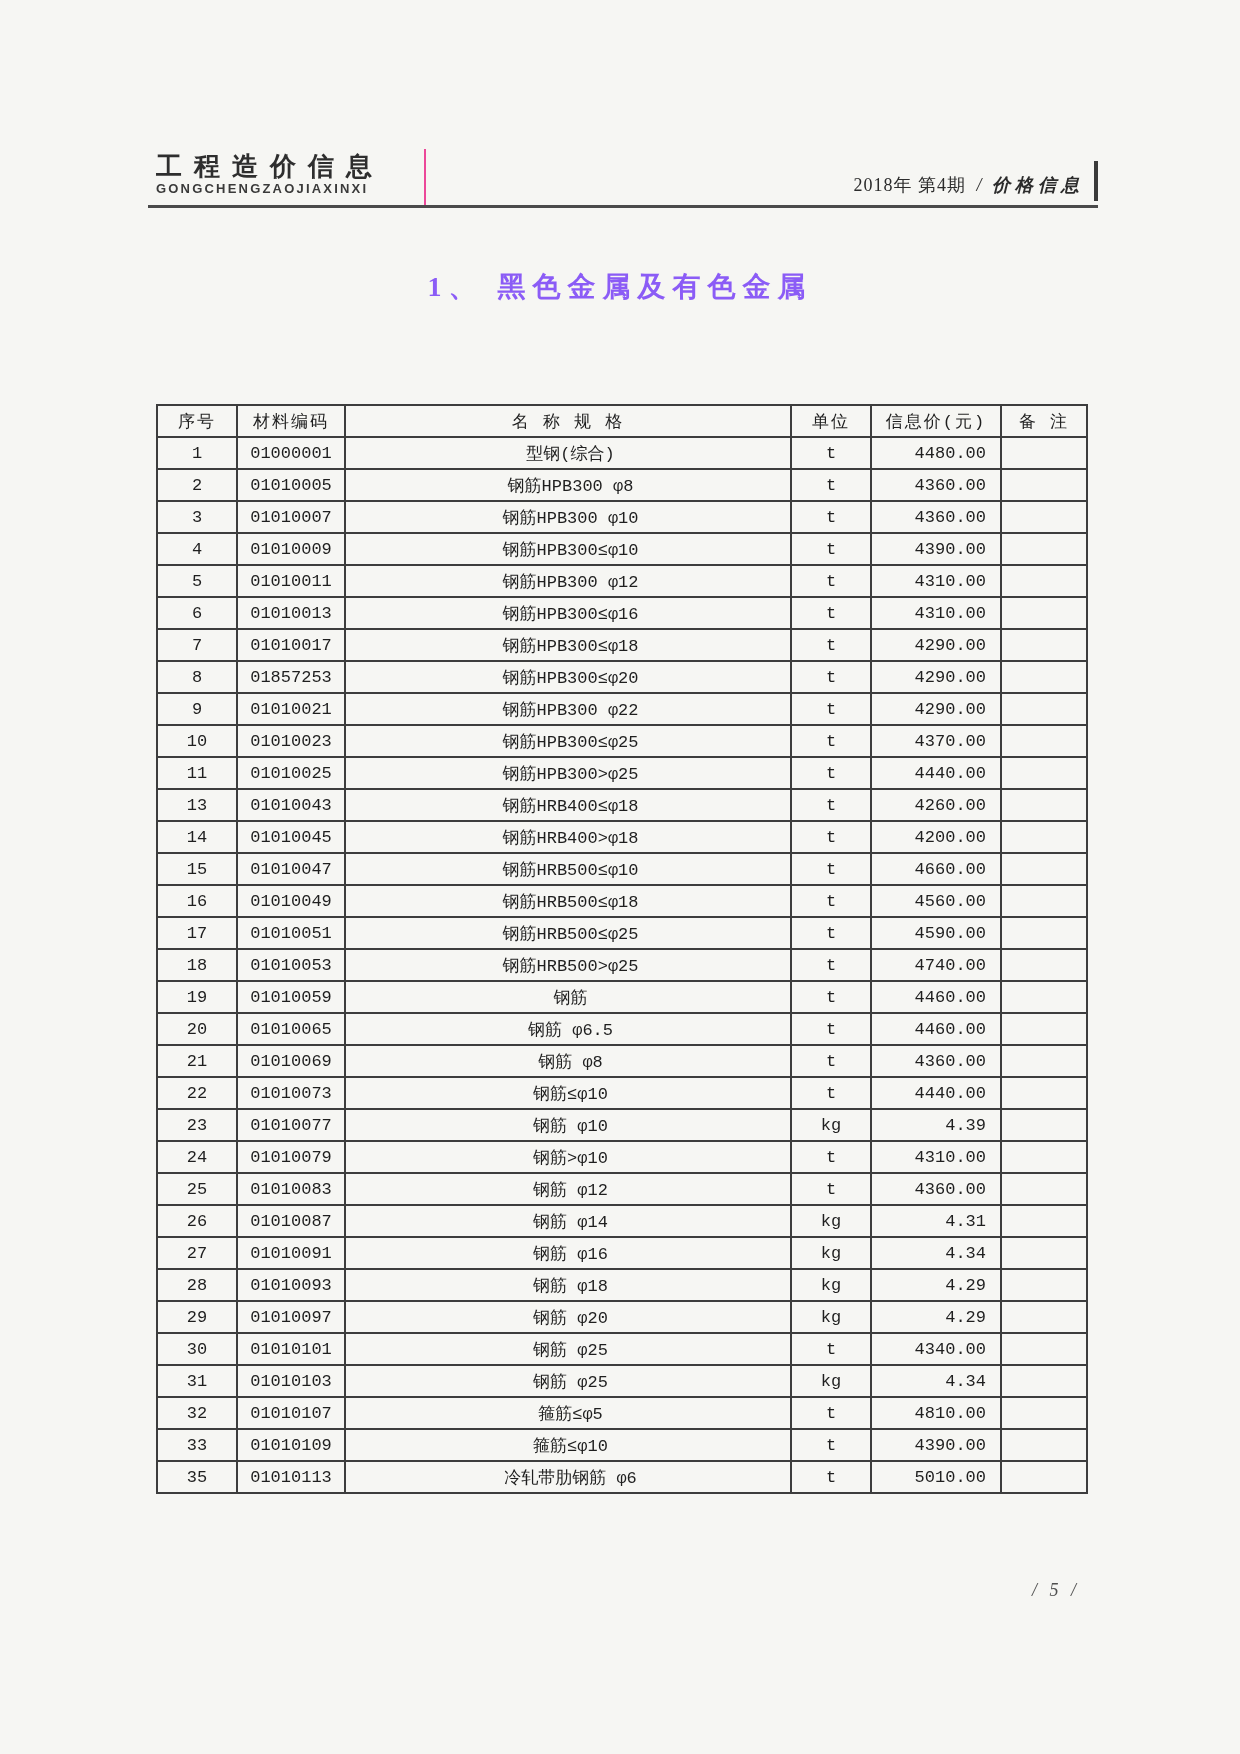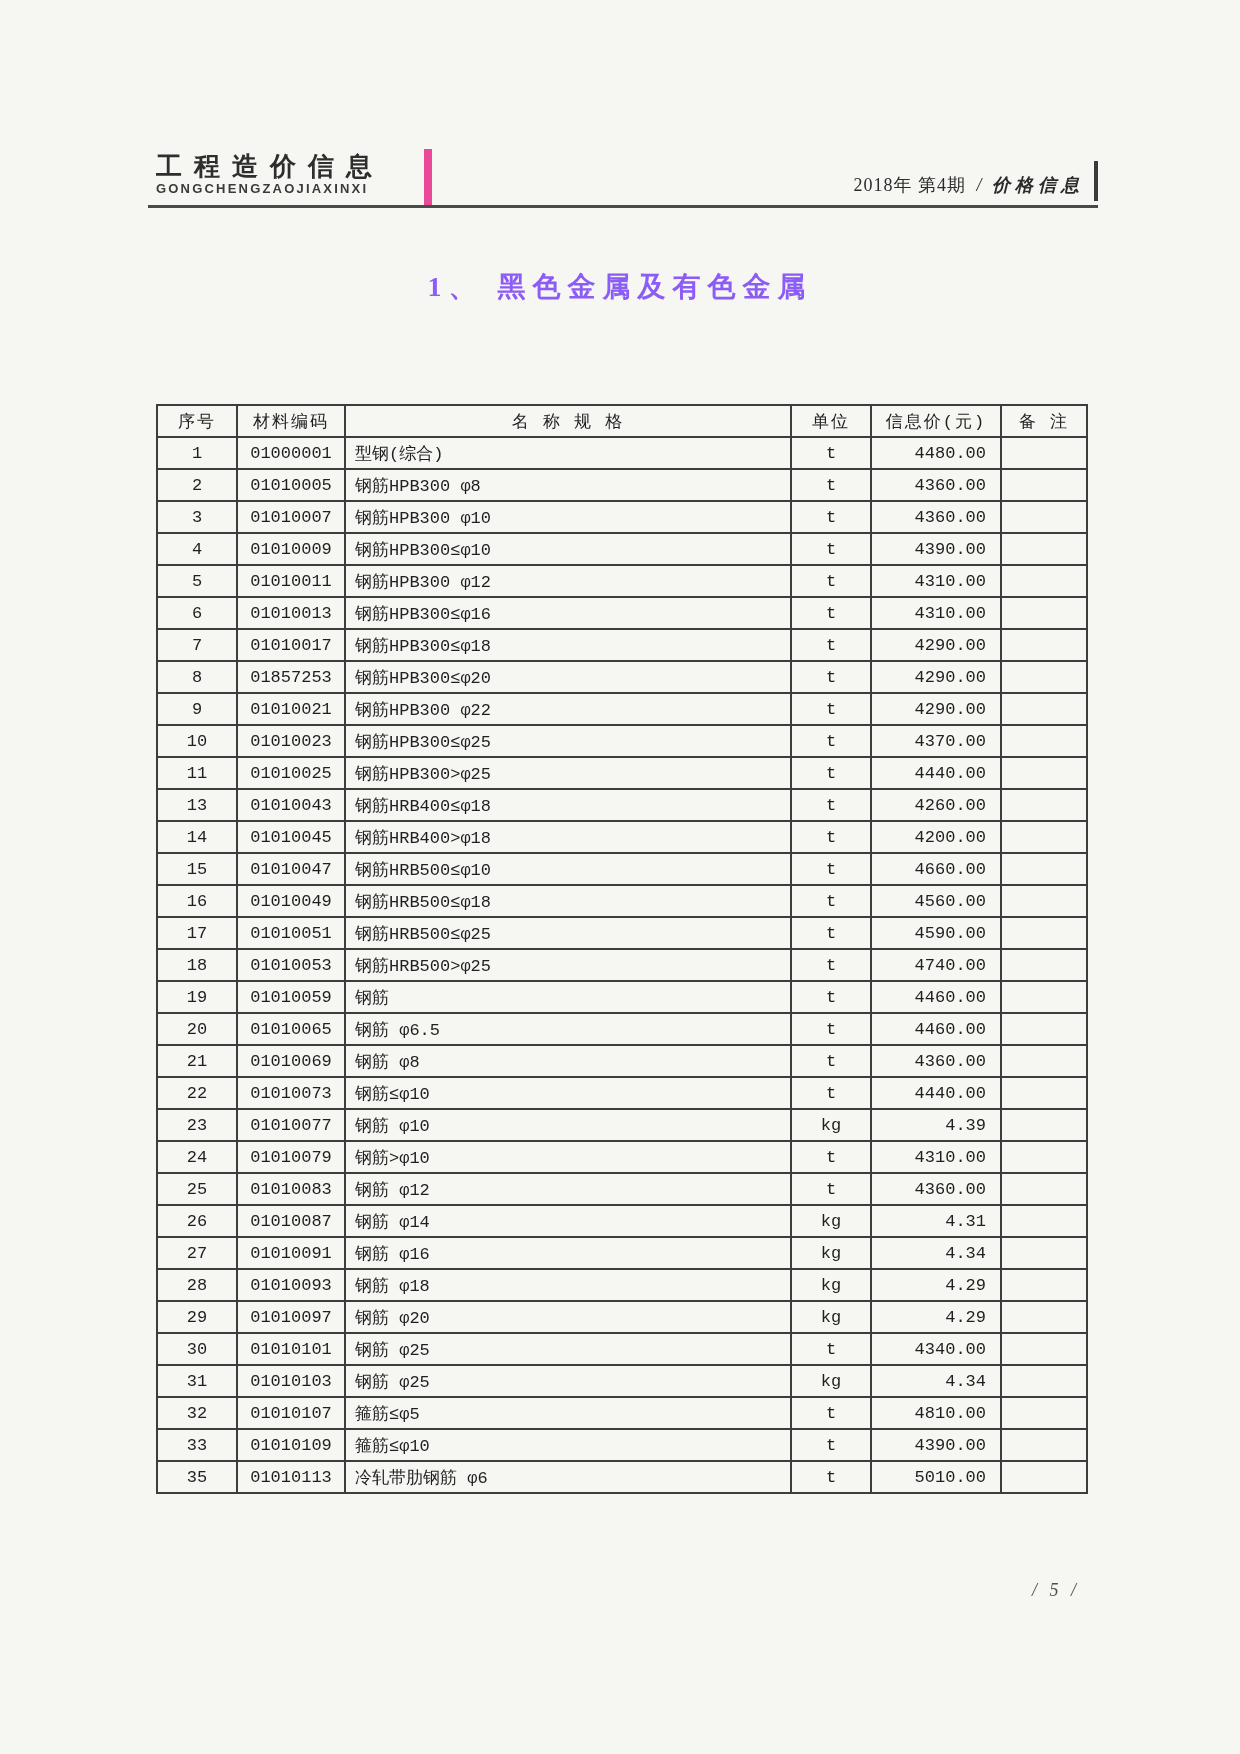--- a/index.html
+++ b/index.html
@@ -15,21 +15,21 @@
 
   
   .masthead {
     position:absolute; left:148px; top:147px;
     width:950px; height:58px;
     border-bottom:3px solid #4a4a4a;
   }
   .logo-box {
     position:absolute; left:8px; top:2px; bottom:0;
     width:268px;
-    border-right:8px solid #ec4899;
+    border-right:2px solid #ec4899;
     padding-top:2px;
   }
   .logo-title {
     font-family:"Liberation Sans", sans-serif;
     font-weight:bold; font-size:26px; letter-spacing:12px;
     color:#2e2e2e; line-height:30px; white-space:nowrap;
   }
   .logo-subtitle {
     font-family:Liberation Sans, sans-serif;
     font-weight:bold; font-size:13px; letter-spacing:2.2px;
@@ -68,21 +68,21 @@
   }
   .price-table th, .price-table td {
     border:2px solid #3d3d3d;
     height:30px;
     padding:0 4px;
     text-align:center;
     font-weight:normal;
     overflow:hidden; white-space:nowrap;
   }
   .price-table th { letter-spacing:2px; }
-  .price-table td.c-name { text-align:left; padding-left:9px; }
+  .price-table td.c-name { text-align:center; padding-left:9px; }
   .price-table td.c-price { text-align:right; padding-right:14px; }
   col.w-no     { width:80px; }
   col.w-code   { width:108px; }
   col.w-name   { width:446px; }
   col.w-unit   { width:80px; }
   col.w-price  { width:130px; }
   col.w-remark { width:86px; }
 
   
   .footer-page {

